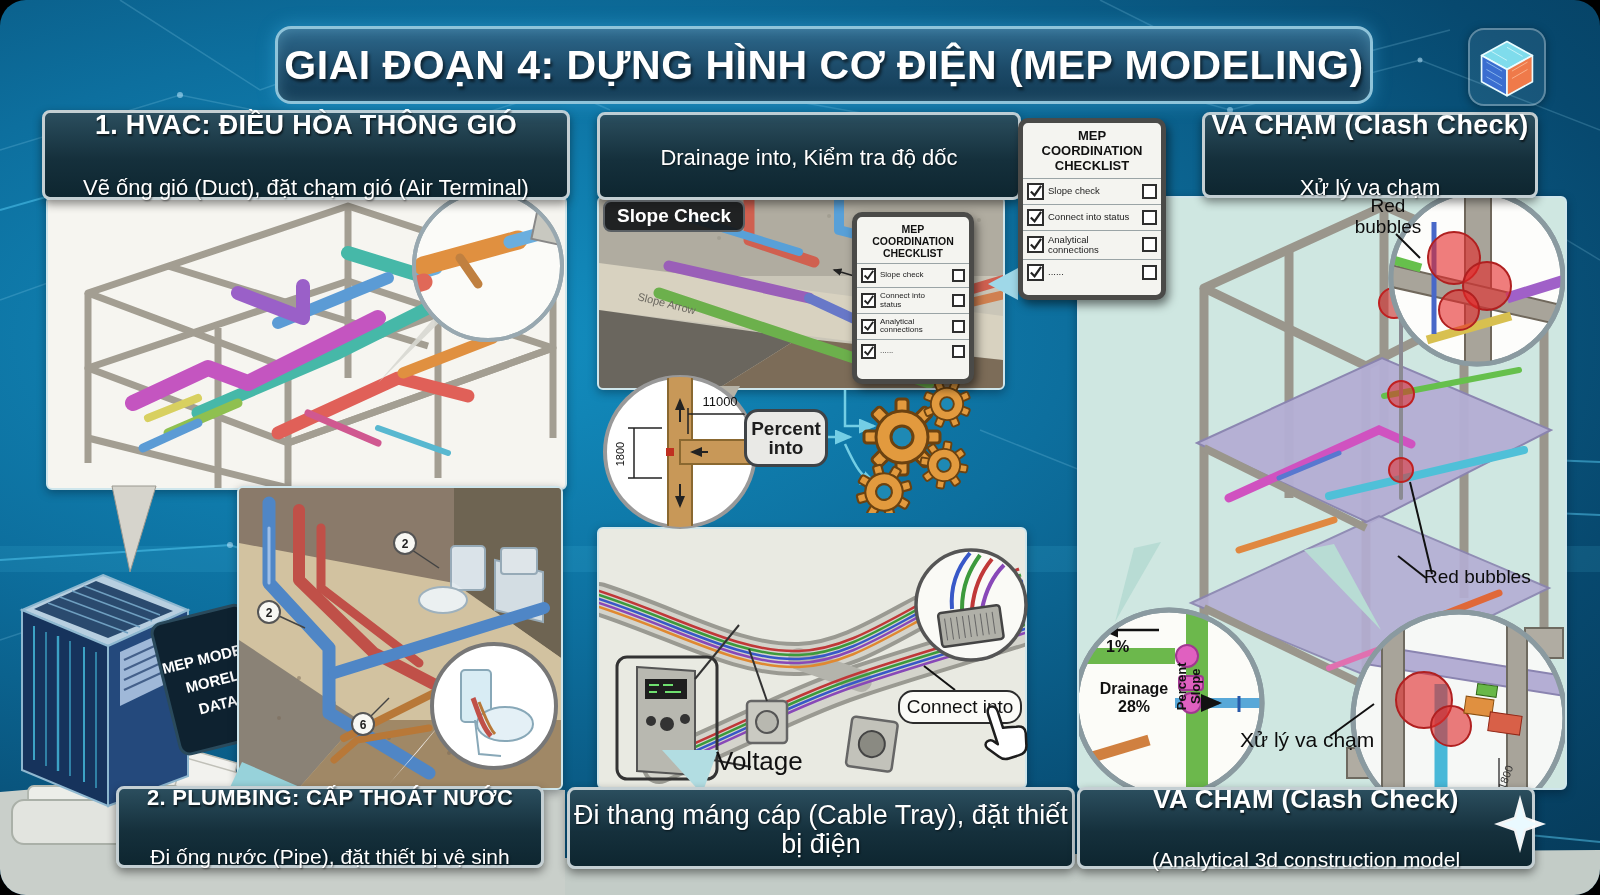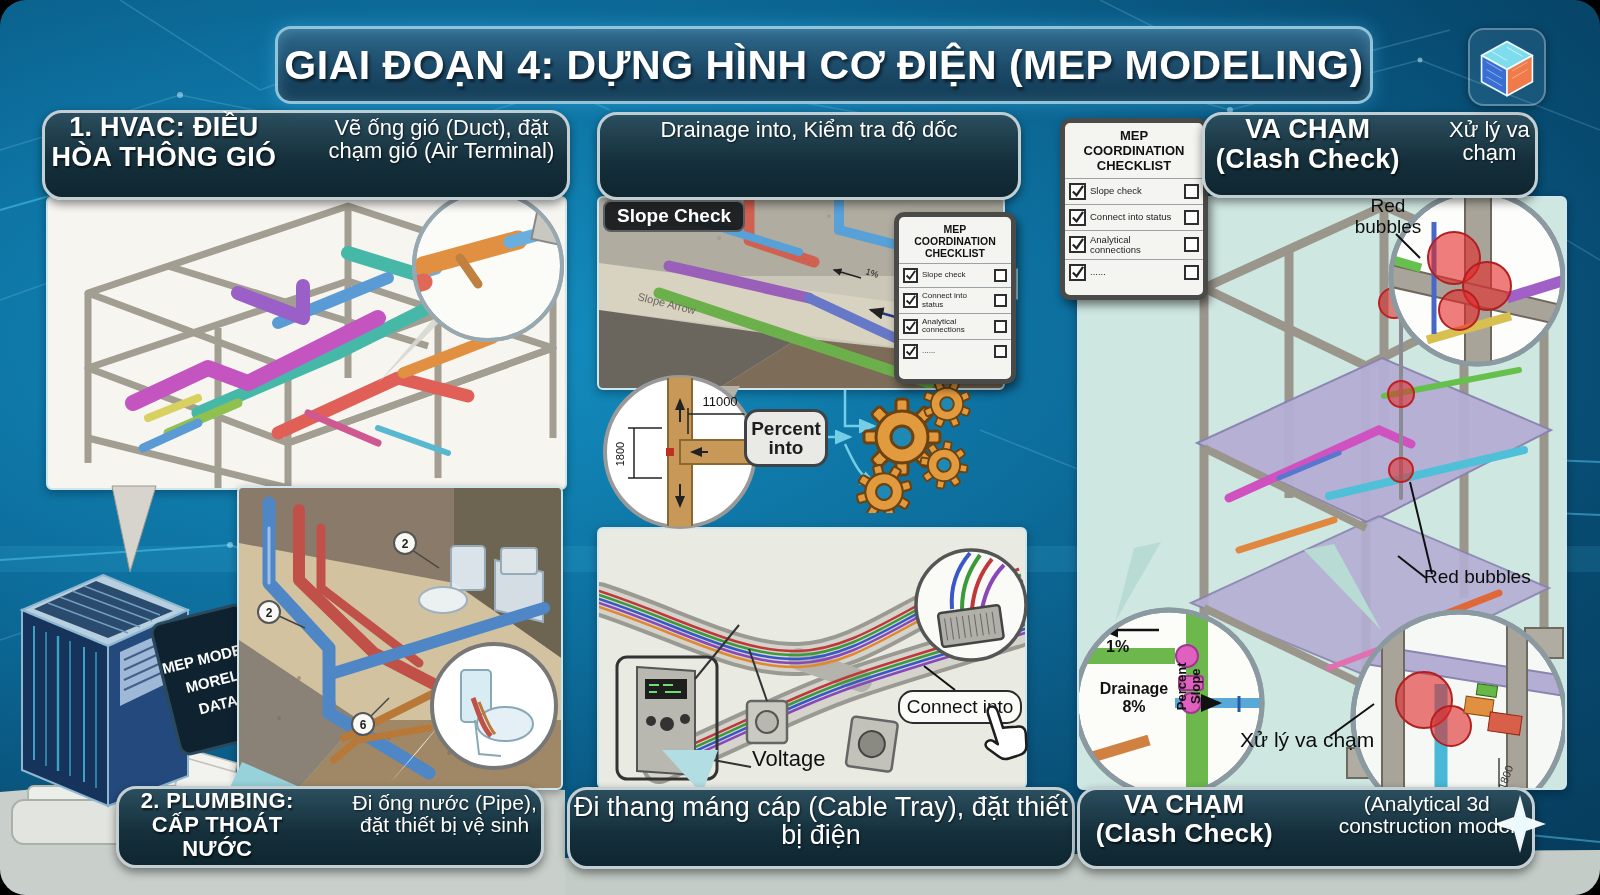--- a/index.html
+++ b/index.html
@@ -3,55 +3,55 @@
 <meta charset="utf-8">
 <style>
   html,body{margin:0;padding:0;background:#000;}
   body{font-family:"Liberation Sans","DejaVu Sans",sans-serif;}
   #canvas{position:relative;width:1600px;height:895px;border-radius:26px;overflow:hidden;
     background:radial-gradient(ellipse at 28% 38%, #1390c2 0%, #0d6f9e 38%, #07496f 75%, #063a59 100%);}
   .abs{position:absolute;}
   svg{display:block;}
   
   .phead{background:linear-gradient(180deg,#2b4e5e 0%,#15303c 55%,#0e2630 100%);
-    border:3px solid #c4cfd3;border-radius:20px;color:#fff;text-align:center;
-    display:flex;flex-direction:row;justify-content:center;box-shadow:0 4px 10px rgba(0,0,0,.45);z-index:4;gap:33px;}
+    border:3px solid #c4cfd3;border-radius:8px;color:#fff;text-align:center;
+    display:flex;flex-direction:column;justify-content:center;box-shadow:0 4px 10px rgba(0,0,0,.45);z-index:4;gap:33px;}
   .ph-title{font-weight:bold;font-size:27px;letter-spacing:.3px;text-shadow:1px 2px 2px rgba(0,0,0,.65);line-height:1.1;}
   .ph-sub{font-size:22px;margin-top:3px;text-shadow:1px 1px 2px rgba(0,0,0,.6);line-height:1.05;}
   
   #title-banner{left:238px;top:26px;width:1092px;height:72px;
     background:linear-gradient(180deg,#2e6a8e 0%,#1c4a68 55%,#123a54 100%);
     border:3px solid #8fc4da;border-radius:16px;display:flex;align-items:center;justify-content:center;
     box-shadow:0 0 18px rgba(80,200,255,.35), inset 0 0 14px rgba(160,230,255,.25);z-index:5;margin-left:37px;}
   #title-banner .t{font-size:41px;font-weight:bold;color:#fff;letter-spacing:.5px;
     text-shadow:2px 3px 3px rgba(0,0,0,.55);white-space:nowrap;}
   
   .scene{border:2px solid #cfe6ec;border-radius:6px;overflow:hidden;z-index:2;box-shadow:0 3px 10px rgba(0,10,20,.35);}
   
-  .tablet{background:#f4f4f0;border:5px solid #4a4a48;border-radius:10px;box-shadow:3px 5px 10px rgba(0,0,0,.5);z-index:4;box-sizing:border-box;margin-left:42px;}
+  .tablet{background:#f4f4f0;border:5px solid #4a4a48;border-radius:10px;box-shadow:3px 5px 10px rgba(0,0,0,.5);z-index:4;box-sizing:border-box;}
   .tab-title{font-weight:bold;text-align:center;color:#111;line-height:1.15;padding:6px 3px 4px;}
   .cl-row{display:flex;align-items:center;gap:4px;border-top:1px solid #9aa4a6;padding:4px 4px;}
   .cl-label{color:#222;flex:1 1 auto;line-height:1.05;}
   .cbx{position:relative;flex:0 0 auto;border:2px solid #2e2e2e;background:#fff;}
   .cbe{flex:0 0 auto;border:2px solid #2e2e2e;background:#fff;}
   #tab-right .tab-title{font-size:13px;}
   #tab-right .cl-label{font-size:9.5px;}
   #tab-right .cbx{width:13px;height:13px;}
   #tab-right .cbe{width:11px;height:11px;}
   #tab-mid .tab-title{font-size:10.5px;}
   #tab-mid .cl-label{font-size:8px;}
   #tab-mid .cbx{width:11px;height:11px;}
   #tab-mid .cbe{width:9px;height:9px;}
   #slope-label{left:603px;top:200px;background:rgba(20,22,24,.92);border:2px solid #5a5f63;border-radius:8px;
     color:#fff;font-weight:bold;font-size:19px;padding:3px 12px;z-index:5;}
   #percent-label{left:744px;top:409px;width:78px;height:52px;background:#e9e9e6;border:3px solid #3f4347;border-radius:14px;
     display:flex;align-items:center;justify-content:center;text-align:center;font-size:19px;font-weight:bold;color:#1d1d1d;line-height:1.0;z-index:5;}
   #connect-pill{left:898px;top:690px;width:120px;height:30px;background:#fbfbf7;border:2.5px solid #2c2c2c;border-radius:15px;
     display:flex;align-items:center;justify-content:center;font-size:19px;color:#111;z-index:6;}
-  #voltage-label{left:716px;top:746px;font-size:22px;color:#111;z-index:6;padding-left:36px;}
+  #voltage-label{left:716px;top:746px;font-size:26px;color:#111;z-index:6;}
   #red-bubbles-top{left:1338px;top:196px;width:100px;text-align:center;font-size:19px;line-height:1.1;color:#0c0c0c;z-index:5;}
   #red-bubbles-side{left:1424px;top:566px;width:150px;font-size:19px;color:#0c0c0c;z-index:5;white-space:nowrap;}
   #xuly-label{left:1240px;top:728px;font-size:21px;color:#0c0c0c;z-index:5;white-space:nowrap;}
   #onepct-label{left:1106px;top:638px;font-size:16px;font-weight:bold;color:#111;z-index:5;}
   #drainage-label{left:1096px;top:680px;width:76px;text-align:center;font-size:16px;font-weight:bold;color:#111;line-height:1.15;z-index:5;}
   #percent-slope-label{left:1150px;top:672px;width:78px;text-align:center;font-size:13px;font-weight:bold;color:#111;line-height:1.1;
     transform:rotate(-90deg);z-index:5;}
   
   #logo{left:1468px;top:28px;width:78px;height:78px;border-radius:16px;background:rgba(255,255,255,.07);
     box-shadow:inset 0 0 0 2px rgba(255,255,255,.30), 0 2px 10px rgba(0,0,0,.35);display:flex;align-items:center;justify-content:center;z-index:6;}
@@ -687,21 +687,21 @@
       <line x1="420" y1="560" x2="420" y2="606" stroke="#444" stroke-width="1.5"></line>
       <text x="426" y="592" font-size="11" fill="#333" transform="rotate(-70 426 592)">1800</text>
     </g>
     <circle cx="380" cy="520" r="106" fill="none" stroke="#8a9aa0" stroke-width="5"></circle>
   </svg>
 
   <div id="red-bubbles-top" class="abs"><span>Red bubbles</span></div>
   <div id="red-bubbles-side" class="abs"><span>Red bubbles</span></div>
   <div id="xuly-label" class="abs"><span>Xử lý va chạm</span></div>
   <div id="onepct-label" class="abs"><span>1%</span></div>
-  <div id="drainage-label" class="abs"><span>Drainage 8%</span></div>
+  <div id="drainage-label" class="abs"><span>Drainage 28%</span></div>
   <div id="percent-slope-label" class="abs"><span>Percent Slope</span></div>
 
   <div class="abs phead" style="left:1077px;top:787px;width:452px;height:76px">
     <div class="ph-title" style="font-size:26px">VA CHẠM (Clash Check)</div>
     <div class="ph-sub" style="font-size:21px">(Analytical 3d construction model</div>
   </div>
 
   <svg class="abs" style="left:1492px;top:793px;z-index:6" width="56" height="62" viewBox="0 0 56 62">
     <path d="M28,2 L34,24 L54,31 L34,38 L28,60 L22,38 L2,31 L22,24 Z" fill="#ffffff" opacity="0.95"></path>
     <path d="M28,10 L32,26 L46,31 L32,36 L28,52 L24,36 L10,31 L24,26 Z" fill="#eafaff"></path>

